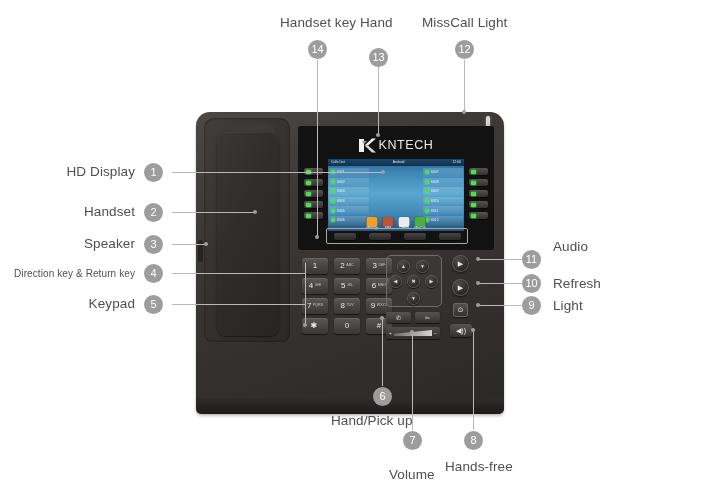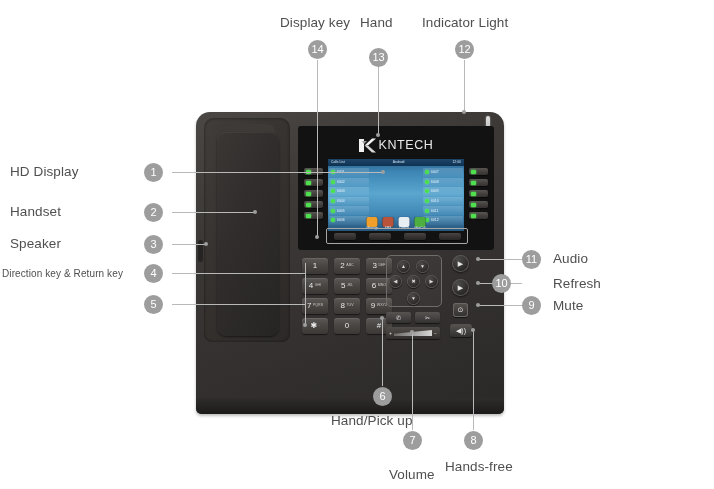--- a/index.html
+++ b/index.html
@@ -16,21 +16,21 @@
   
   .lbl{
     position:absolute;
     font-size:13.5px;
     color:#4f4f4f;
     white-space:nowrap;
     line-height:1;
     letter-spacing:.1px;
   }
   .lbl.small{font-size:10px;}
-  .lbl.r{}
+  .lbl.r{text-align:right;}
 
   
   .badge{
     position:absolute;
     width:19px;height:19px;
     border-radius:50%;
     background:#9d9d9d;
     color:#ffffff;
     font-size:11px;
     line-height:19px;
@@ -526,44 +526,45 @@
   <div class="ln v" style="left:378px;top:60px;height:76px;"></div>
   <div class="dot" style="left:376px;top:133px;"></div>
 
   <div class="ln v" style="left:317px;top:60px;height:178px;"></div>
   <div class="dot" style="left:315px;top:235px;"></div>
 
   <div class="lbl r" style="left:10px;top:165px;width:125px;">HD Display</div>
   <div class="lbl r" style="left:10px;top:237px;width:125px;">Speaker</div>
   <div class="lbl r" style="left:10px;top:205px;width:125px;">Handset</div>
   <div class="lbl small r" style="left:2px;top:269px;width:133px;">Direction key &amp; Return key</div>
+  <div class="lbl r" style="left:10px;top:297px;width:125px;">Keypad</div>
 
   <div class="lbl" style="left:331px;top:414px;">Hand/Pick up</div>
   <div class="lbl" style="left:389px;top:460px;margin-top:8px;">Volume</div>
   <div class="lbl" style="left:445px;top:460px;">Hands-free</div>
 
-  <div class="lbl" style="left:553px;top:299px;">Mute</div>
+  <div class="lbl" style="left:553px;top:299px;">Light</div>
   <div class="lbl" style="left:553px;top:277px;">Refresh</div>
-  <div class="lbl" style="left:553px;top:252px;text-align:right;">Audio</div>
-
-  <div class="lbl" style="left:422px;top:16px;">Indicator Light</div>
+  <div class="lbl" style="left:553px;top:240px;text-align:right;">Audio</div>
+
+  <div class="lbl" style="left:422px;top:16px;">MissCall Light</div>
   <div class="lbl" style="left:360px;top:16px;">Hand</div>
-  <div class="lbl" style="left:280px;top:16px;">Display key</div>
+  <div class="lbl" style="left:280px;top:16px;">Handset key</div>
 
   <div class="badge" style="left:144px;top:163px;">1</div>
   <div class="badge" style="left:144px;top:203px;">2</div>
   <div class="badge" style="left:144px;top:235px;">3</div>
   <div class="badge" style="left:144px;top:264px;">4</div>
   <div class="badge" style="left:144px;top:295px;">5</div>
 
   <div class="badge" style="left:373px;top:387px;">6</div>
   <div class="badge" style="left:403px;top:431px;">7</div>
   <div class="badge" style="left:464px;top:431px;">8</div>
 
   <div class="badge" style="left:522px;top:296px;">9</div>
-  <div class="badge" style="left:492px;top:274px;">10</div>
+  <div class="badge" style="left:522px;top:274px;">10</div>
   <div class="badge" style="left:522px;top:250px;">11</div>
 
   <div class="badge" style="left:455px;top:40px;">12</div>
   <div class="badge" style="left:369px;top:48px;">13</div>
   <div class="badge" style="left:308px;top:40px;">14</div>
 
 </div>
 
 </body></html>

